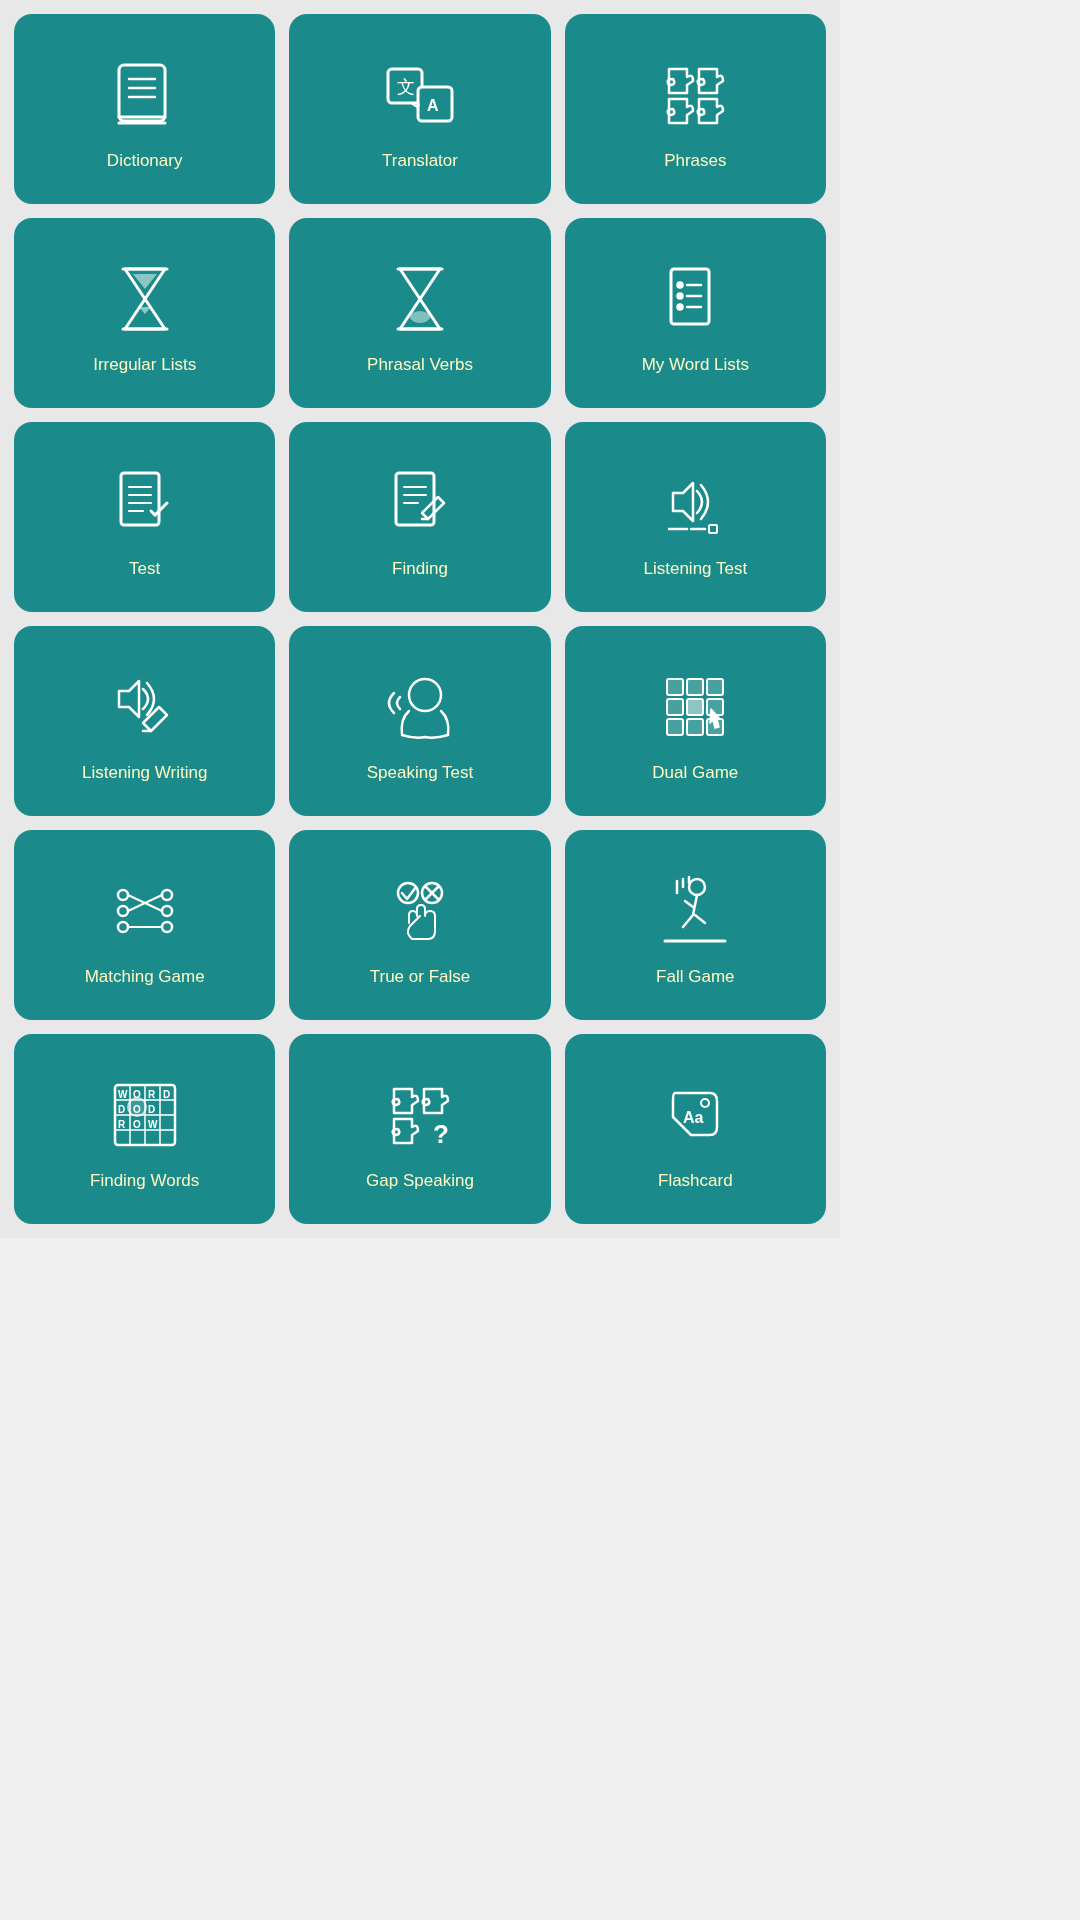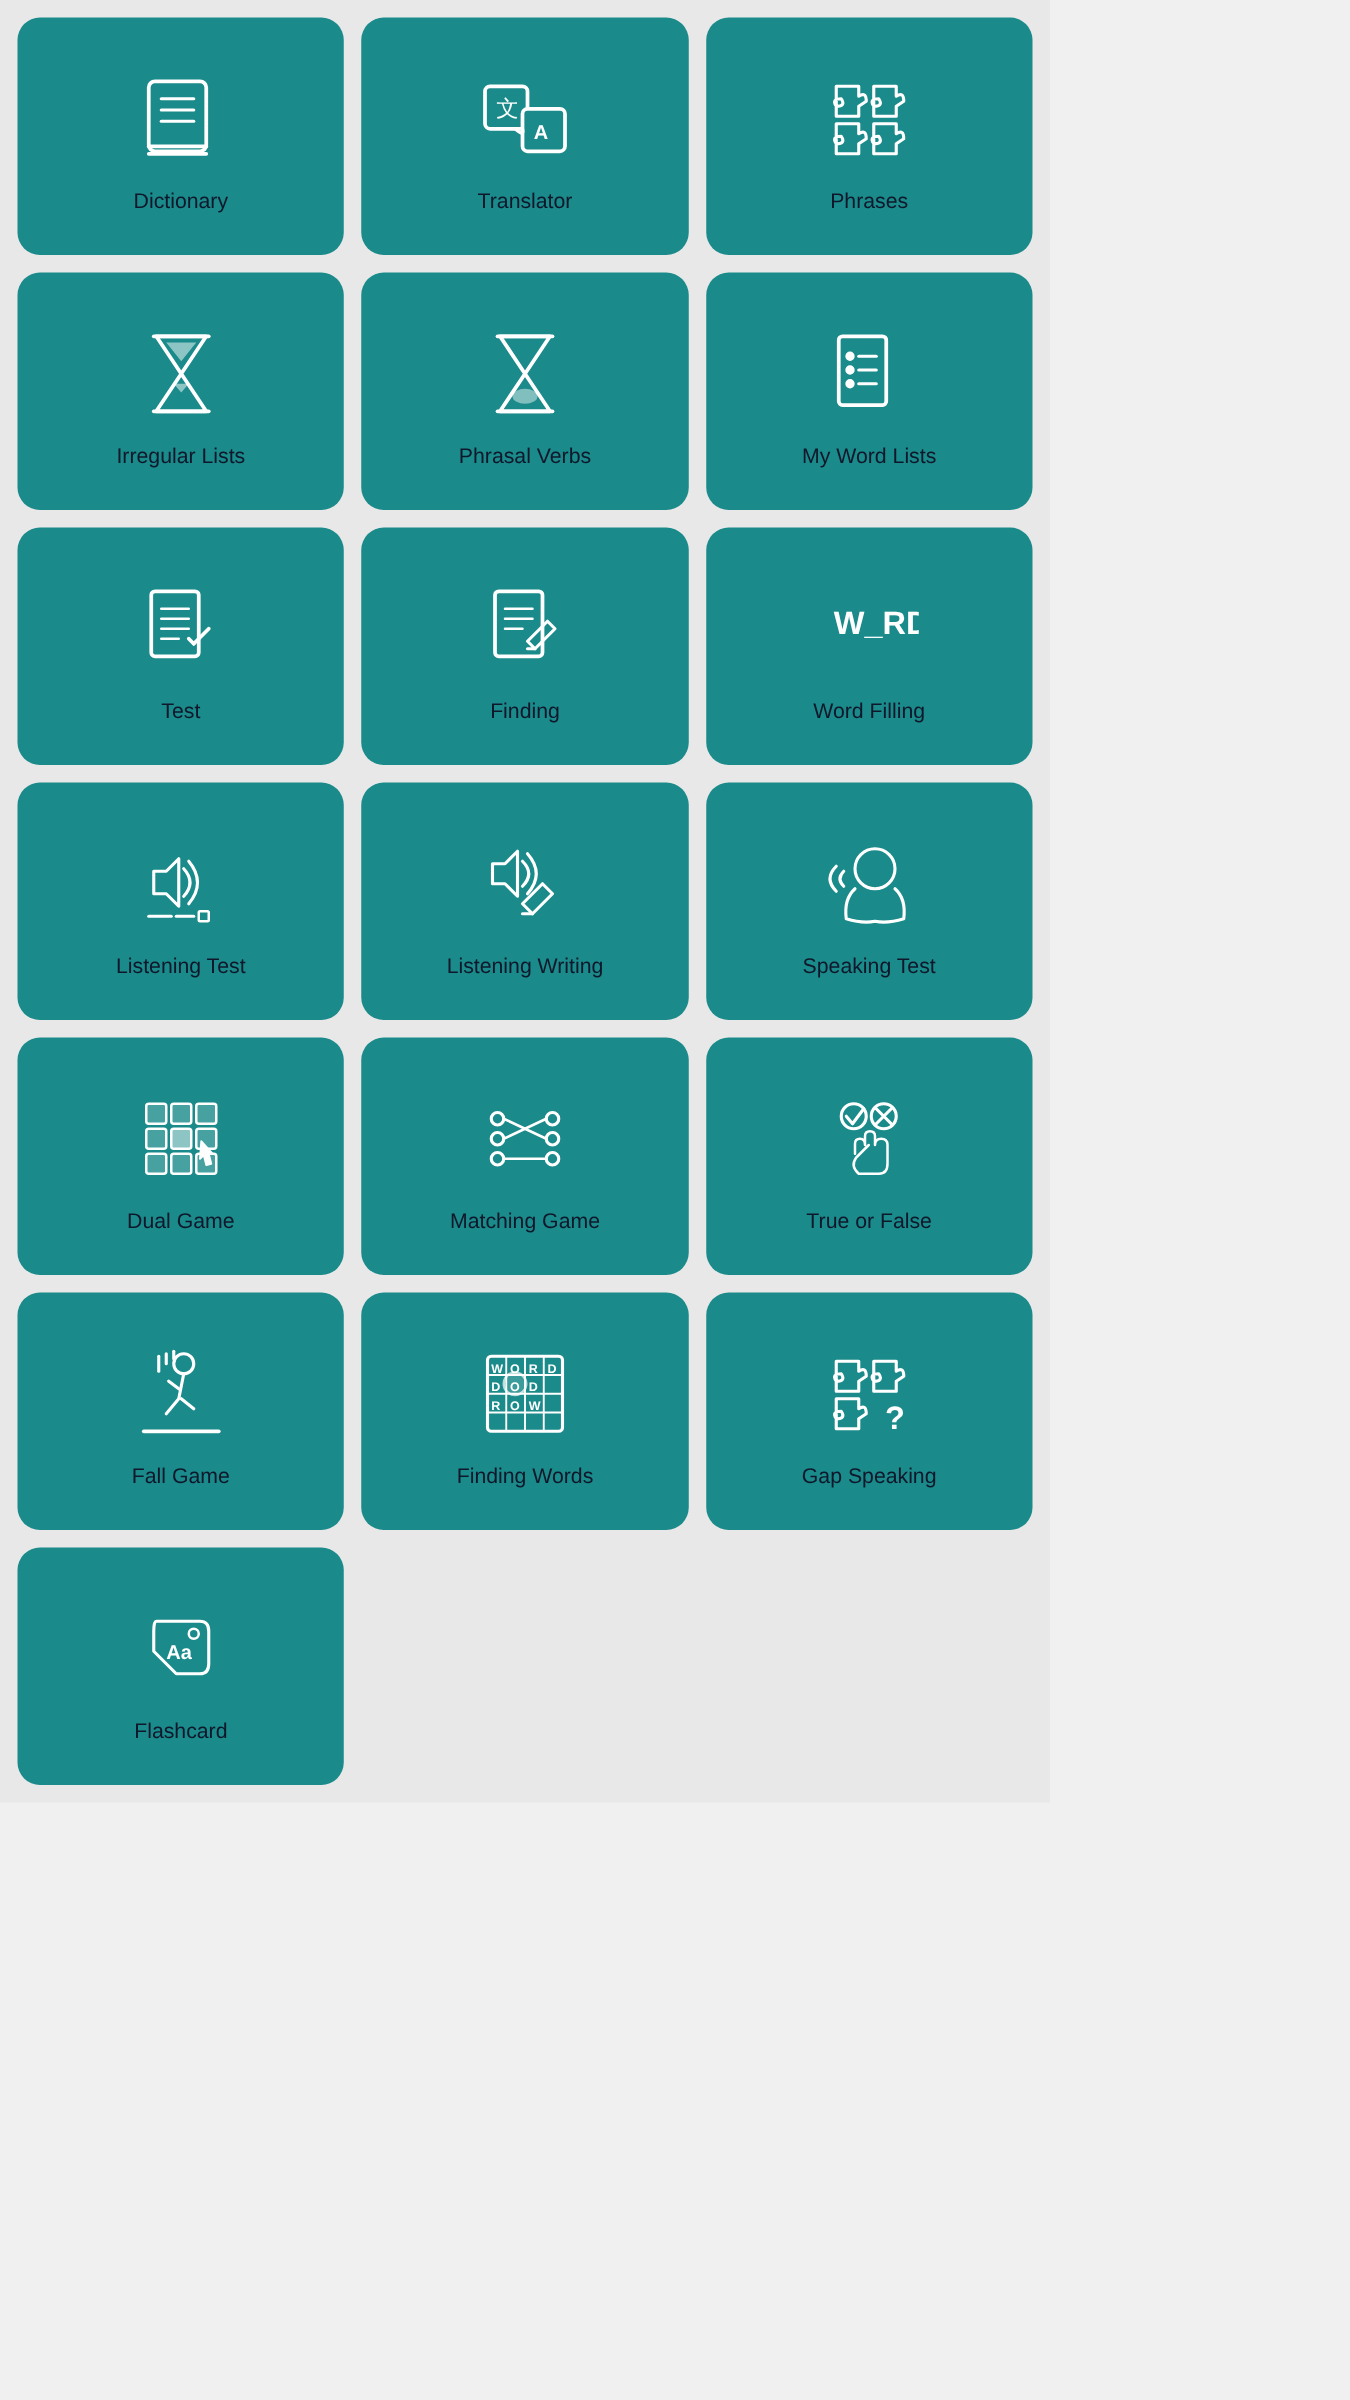--- a/index.html
+++ b/index.html
@@ -40,21 +40,21 @@
     .card-icon svg {
       width: 80px;
       height: 80px;
       fill: none;
       stroke: white;
       stroke-width: 2.5;
       stroke-linecap: round;
       stroke-linejoin: round;
     }
     .card-label {
-      color: #0f172a;
+      color: #fef9c3;
       font-size: 17px;
       font-weight: 500;
       text-align: center;
       line-height: 1.3;
     }
   </style>
 </head>
 <body>
 
 <div class="grid">
@@ -165,28 +165,20 @@
         <line x1="24" y1="24" x2="46" y2="24" stroke="white" stroke-width="2"></line>
         <line x1="24" y1="32" x2="46" y2="32" stroke="white" stroke-width="2"></line>
         <line x1="24" y1="40" x2="38" y2="40" stroke="white" stroke-width="2"></line>
         <path d="M42,50 L58,34 L64,40 L48,56 Z" stroke="white" stroke-width="2.5" fill="none"></path>
         <line x1="42" y1="56" x2="48" y2="56" stroke="white" stroke-width="2.5"></line>
       </svg>
     </div>
     <span class="card-label">Finding</span>
   </div>
 
-  <div class="card">
-    <div class="card-icon">
-      <svg viewBox="0 0 80 80">
-        <text x="12" y="44" font-size="26" fill="white" font-family="Arial" stroke="none" font-weight="bold">W_RD</text>
-      </svg>
-    </div>
-    <span class="card-label">Word Filling</span>
-  </div>
 
   <div class="card">
     <div class="card-icon">
       <svg viewBox="0 0 80 80">
 
         <polygon points="18,30 28,30 38,20 38,58 28,48 18,48" stroke="white" stroke-width="2.5" fill="none"></polygon>
         <path d="M42,28 Q52,39 42,50" stroke="white" stroke-width="2.5" fill="none"></path>
         <path d="M46,22 Q60,39 46,56" stroke="white" stroke-width="2.5" fill="none"></path>
 
         <line x1="14" y1="66" x2="32" y2="66" stroke="white" stroke-width="2.5"></line>

